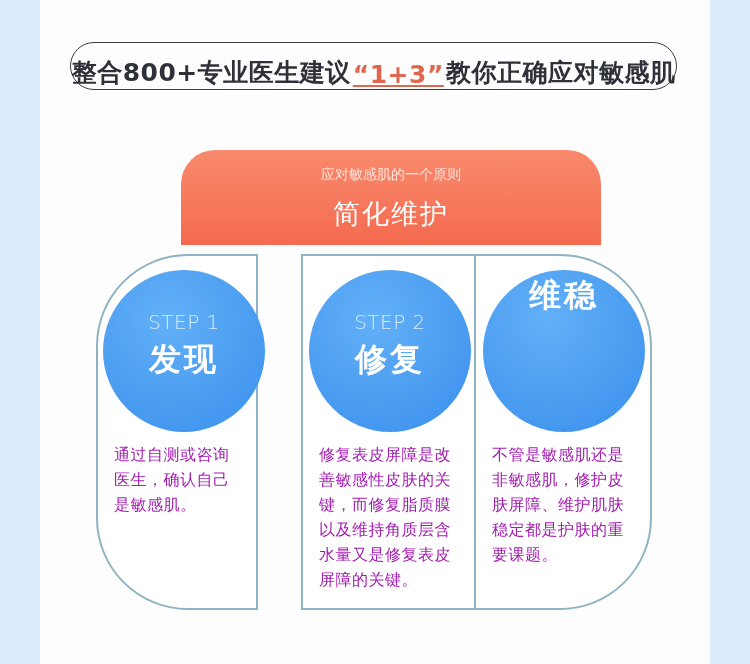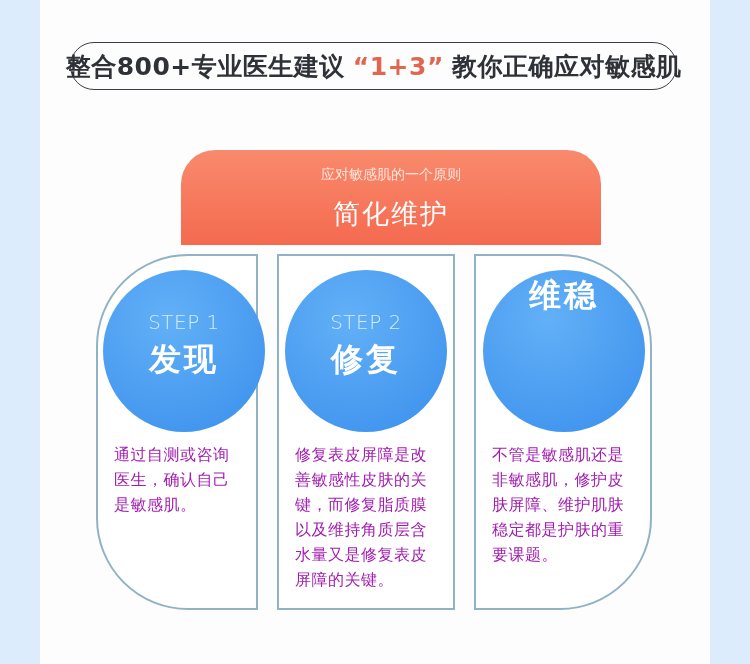--- a/index.html
+++ b/index.html
@@ -9,39 +9,39 @@
       font-family: "DejaVu Sans", "Liberation Sans", sans-serif;
       position: relative; overflow: hidden;
     }
     .panel {
       position: absolute; left: 40px; top: 0; width: 670px; height: 664px;
       background: #fdfdfd;
     }
     .title-pill {
       position: absolute; left: 70px; top: 42px; width: 607px; height: 48px;
       border: 1.5px solid #3a3f47; border-radius: 26px;
-      box-sizing: border-box; display: flex; align-items: center; justify-content: center;
+      box-sizing: border-box; display: flex; align-items: flex-end; justify-content: center;
       font-size: 25px; font-weight: bold; color: #2e3138; letter-spacing: 0.5px;
       white-space: nowrap;
     }
-    .title-pill .accent { color: #e0674f; margin: 0 8px; }
+    .title-pill .accent { color: #e0674f; margin: 0 2px; text-decoration: underline; }
     .principle {
       position: absolute; left: 181px; top: 150px; width: 420px; height: 95px;
       background: linear-gradient(#f98a6d, #f46a4f);
       border-radius: 34px 34px 0 0;
       text-align: center; color: #fff;
     }
     .principle .sub { font-size: 14px; margin-top: 16px; color: #ffe7df; }
     .principle .main { font-size: 27px; font-weight: normal; margin-top: 12px; letter-spacing: 2px; }
     .card {
       position: absolute; top: 254px; height: 356px; box-sizing: border-box;
       border: 2px solid #8fb3c4; background: #fff;
     }
     .card.c1 { left: 96px; width: 162px; border-radius: 92px 0 0 92px; }
-    .card.c2 { left: 277px; width: 178px; padding-left: 41px; }
+    .card.c2 { left: 301px; width: 178px; padding-left: 41px; }
     .card.c3 { left: 474px; width: 178px; border-radius: 0 92px 92px 0; }
     .circle {
       position: absolute; top: 14px; left: 50%; transform: translateX(-50%);
       width: 162px; height: 162px; border-radius: 50%;
       background: radial-gradient(circle at 40% 30%, #62b0f7, #3a8fec);
       text-align: center; color: #fff;
     }
     .card.c1 .circle { left: 86px; }
     .card.c3 .circle { left: 88px; }
     .circle .step { font-size: 20px; margin-top: 40px; color: #d6ecff; letter-spacing: 0.5px; font-weight: 300; }

